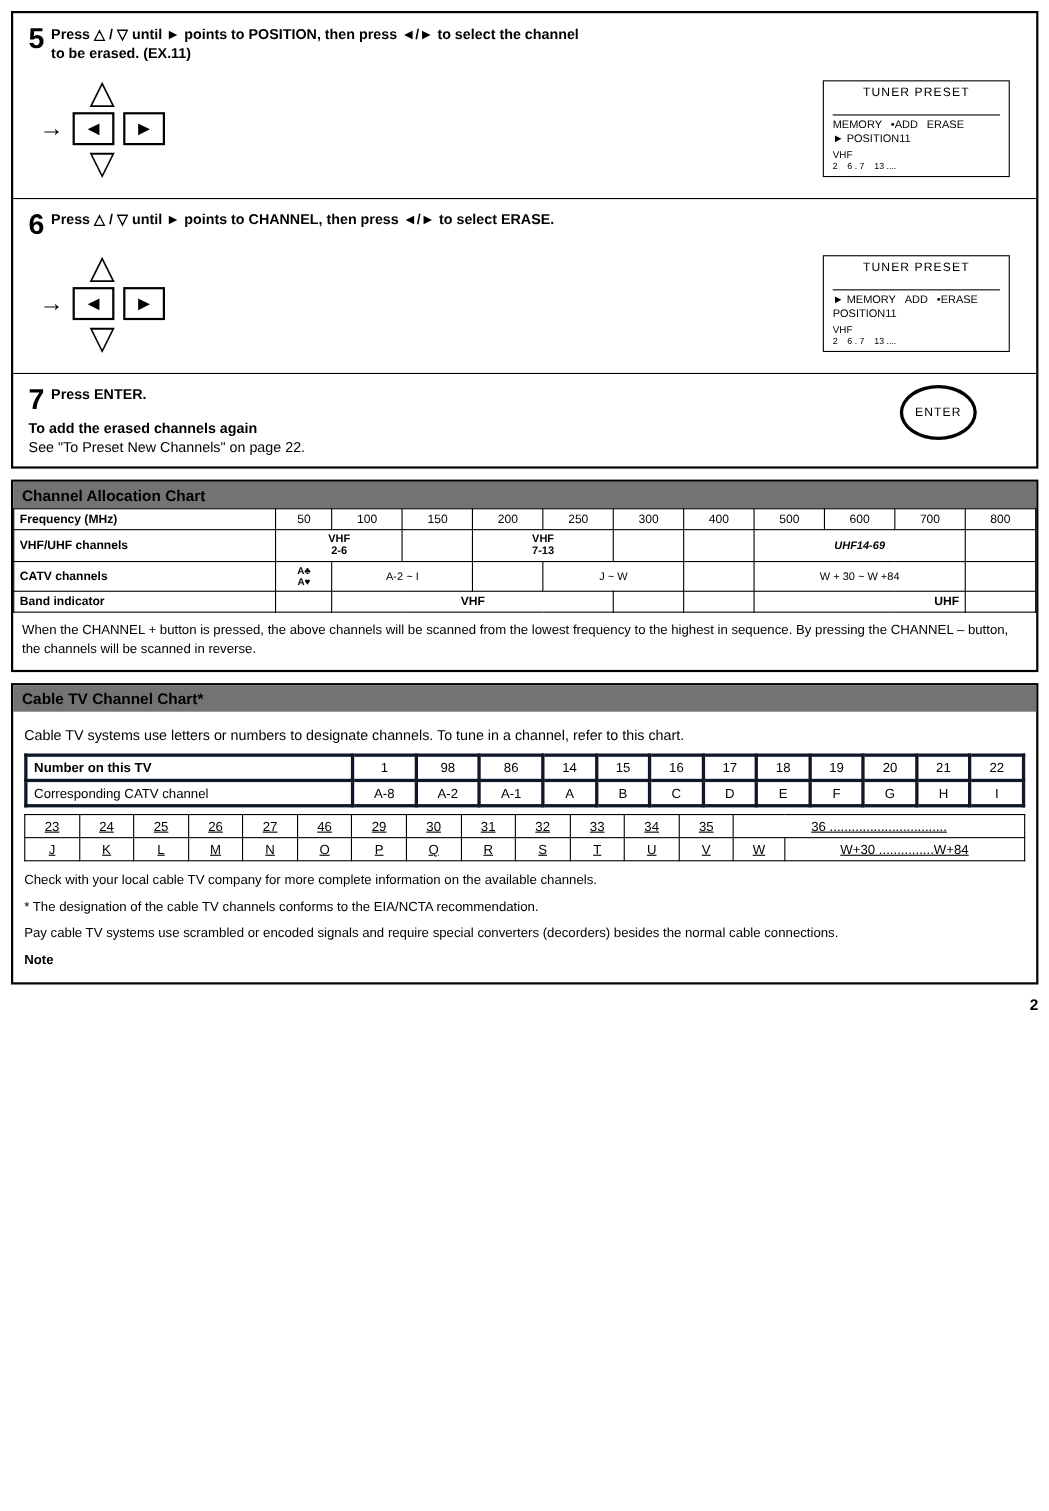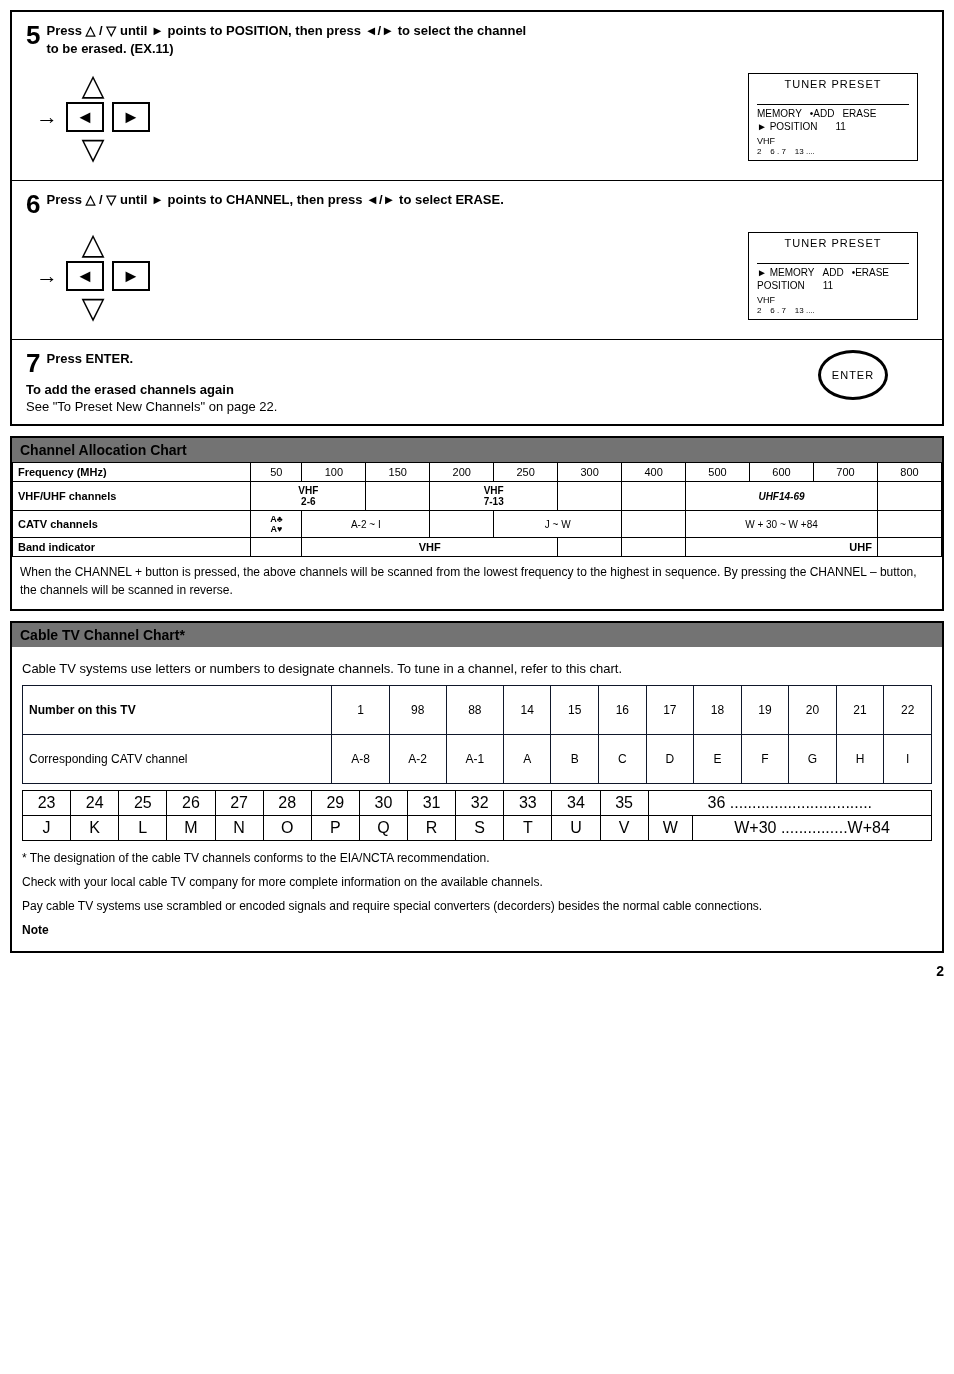--- a/index.html
+++ b/index.html
@@ -77,21 +77,21 @@
 
     .tuner-row {
       display: flex;
       gap: 8px;
       font-size: 10px;
       margin-bottom: 2px;
     }
 
     .tuner-position {
       display: flex;
-      gap: 18px;
+      gap: 0;
       font-size: 10px;
       margin-bottom: 4px;
     }
 
     .tuner-freq {
       font-size: 9px;
       margin-top: 2px;
     }
 
     .repeat-text {
@@ -184,34 +184,35 @@
     }
 
     .cable-table {
       width: 100%;
       border-collapse: collapse;
       font-size: 12px;
       margin-bottom: 6px;
     }
 
     .cable-table td, .cable-table th {
-      border: 1px solid #0f172a;
-      padding: 17px 6px;
+      border: 3px solid #0f172a;
+      padding: 3px 6px;
       text-align: center;
     }
 
     .cable-table td:first-child {
       text-align: left;
     }
 
     .cable-table2 {
       width: 100%;
       border-collapse: collapse;
-      font-size: 16px;
+      font-size: 12px;
       margin-bottom: 8px;
+      text-decoration: underline;
     }
 
     .cable-table2 td {
       border: 1px solid #000;
       padding: 3px 8px;
       text-align: center;
     }
 
     .footer-note {
       font-size: 12px;
@@ -437,21 +438,21 @@
 <div class="cable-section">
   <div class="chart-title">Cable TV Channel Chart*</div>
   <div class="section-wrapper">
     <div class="cable-intro">Cable TV systems use letters or numbers to designate channels. To tune in a channel, refer to this chart.</div>
     <table class="cable-table">
       <tbody>
           <tr>
         <td style="font-weight:bold;">Number on this TV</td>
         <td>1</td>
         <td>98</td>
-        <td>88</td>
+        <td>86</td>
         <td>14</td>
         <td>15</td>
         <td>16</td>
         <td>17</td>
         <td>18</td>
         <td>19</td>
         <td>20</td>
         <td>21</td>
         <td>22</td>
       </tr>
@@ -474,21 +475,21 @@
       </table>
 
     <table class="cable-table2" style="margin-top:6px;">
       <tbody>
           <tr>
         <td>23</td>
         <td>24</td>
         <td>25</td>
         <td>26</td>
         <td>27</td>
-        <td>28</td>
+        <td>46</td>
         <td>29</td>
         <td>30</td>
         <td>31</td>
         <td>32</td>
         <td>33</td>
         <td>34</td>
         <td>35</td>
         <td colspan="2">36 ................................</td>
       </tr>
       <tr>
@@ -504,24 +505,24 @@
         <td>S</td>
         <td>T</td>
         <td>U</td>
         <td>V</td>
         <td>W</td>
         <td>W+30 ...............W+84</td>
       </tr>
     </tbody>
       </table>
 
+    <div class="footer-note">Check with your local cable TV company for more complete information on the available channels.</div>
     <div class="footer-note">
       <span>* The designation of the cable TV channels conforms to the EIA/NCTA recommendation.</span>
     </div>
-    <div class="footer-note">Check with your local cable TV company for more complete information on the available channels.</div>
     <div class="footer-note">Pay cable TV systems use scrambled or encoded signals and require special converters (decorders) besides the normal cable connections.</div>
     <div class="footer-note">
       <span class="note-bold">Note</span>
     </div>
   </div>
 </div>
 
 <div class="page-num">2</div>
 
 </body></html>

